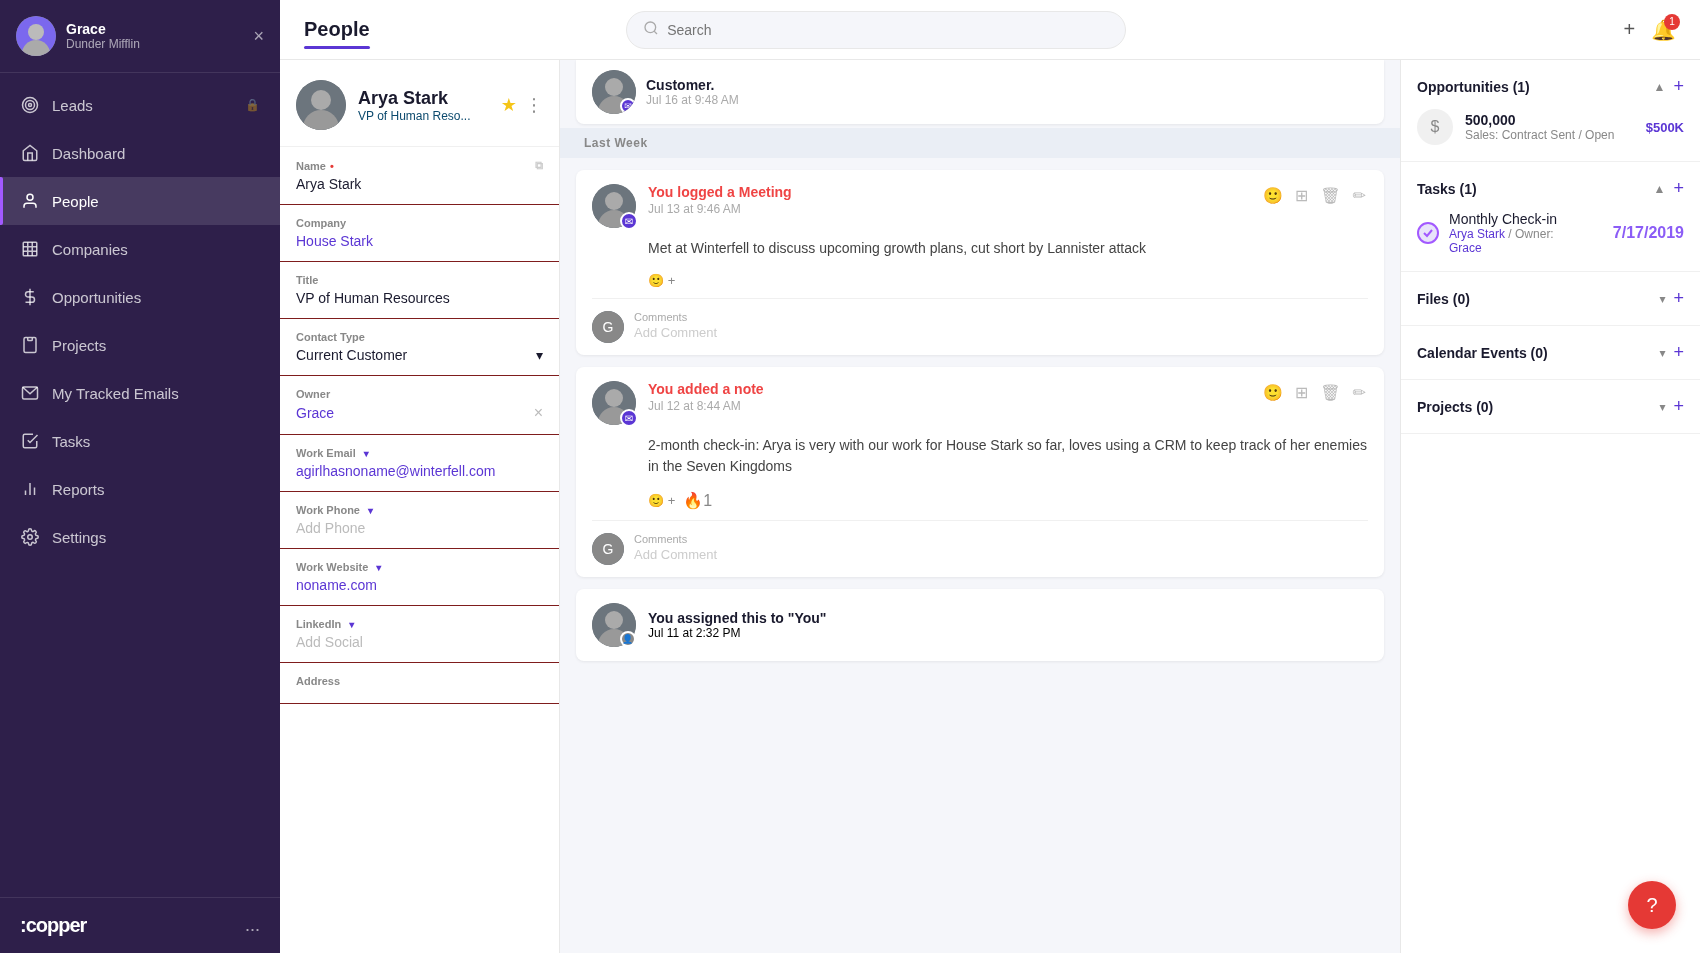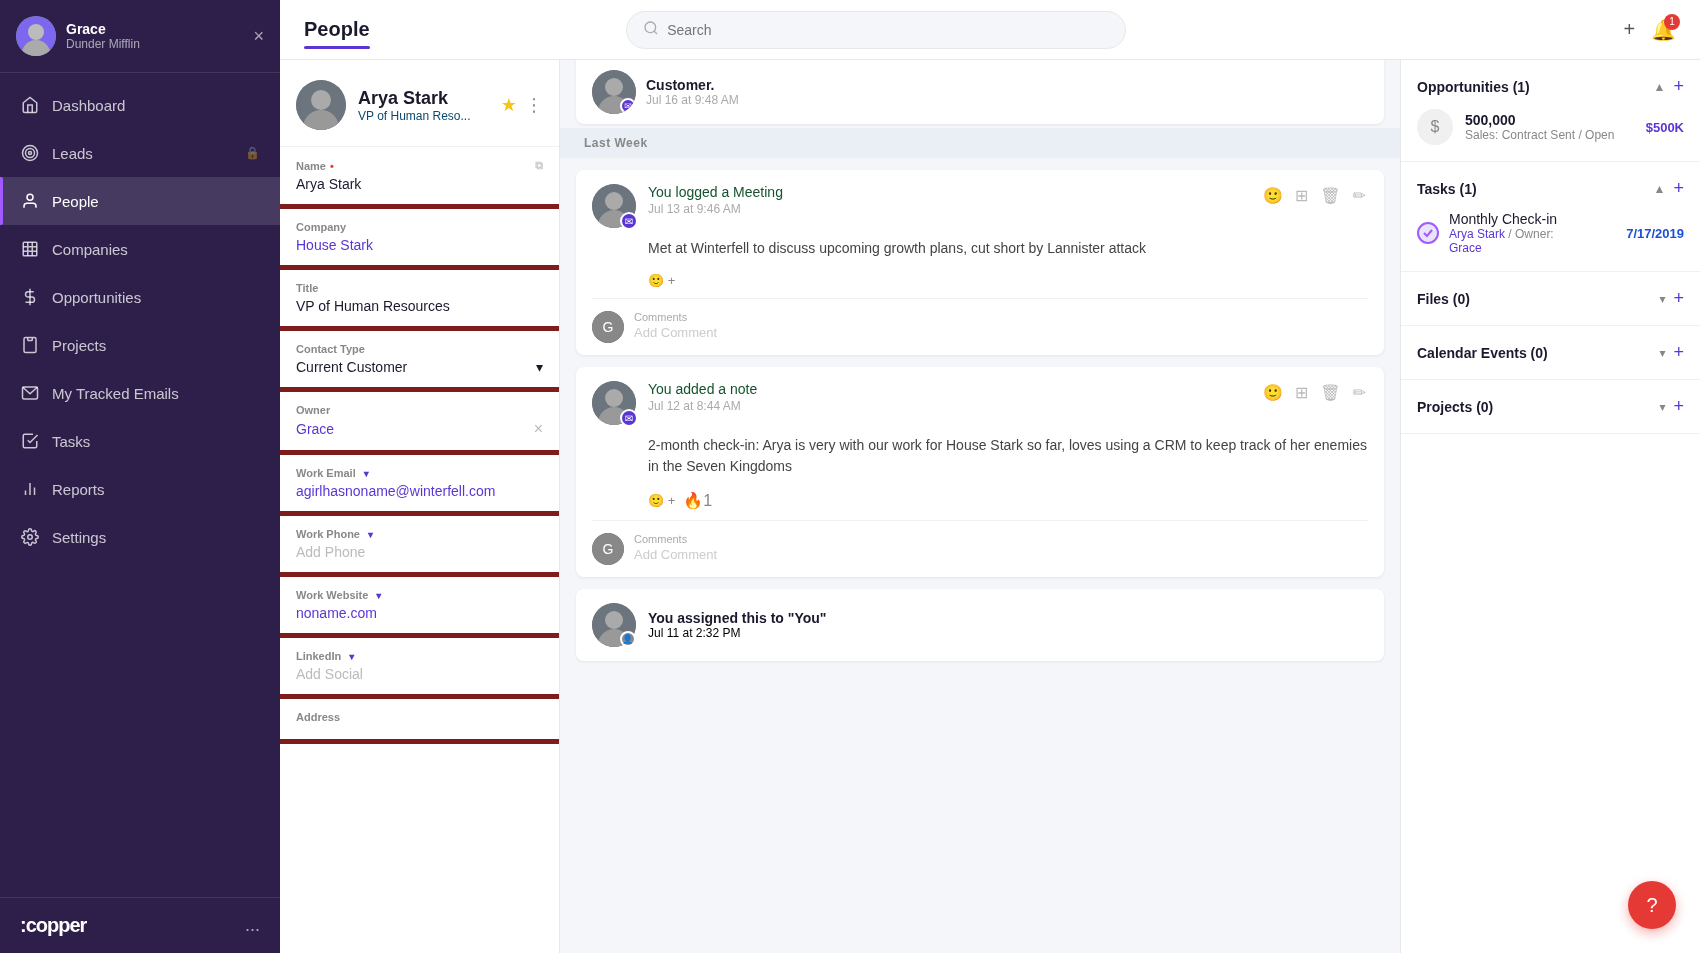--- a/index.html
+++ b/index.html
@@ -111,21 +111,21 @@
       display: flex; align-items: center; justify-content: center;
       color: #fff; font-size: 20px; overflow: hidden; flex-shrink: 0;
     }
     .contact-info { flex: 1; }
     .contact-name { font-size: 18px; font-weight: 700; color: #1a1a2e; }
     .contact-title { font-size: 12px; color: #0c4a6e; white-space: nowrap; overflow: hidden; text-overflow: ellipsis; }
     .contact-actions { display: flex; gap: 8px; }
     .contact-star { color: #f5c518; font-size: 18px; cursor: pointer; }
     .contact-menu { color: #888; cursor: pointer; font-size: 18px; }
 
-    .contact-field { padding: 12px 16px; border-bottom: 5px solid #7f1d1d; }
+    .contact-field { padding: 12px 16px; border-bottom: 1px solid #7f1d1d; }
     .contact-field-label { font-size: 11px; color: #888; font-weight: 600; margin-bottom: 4px; display: flex; align-items: center; gap: 4px; }
     .contact-field-label .req { color: #e53935; }
     .contact-field-value { font-size: 14px; color: #1a1a2e; }
     .contact-field-value.link { color: #5b36d4; cursor: pointer; }
     .contact-field-value.muted { color: #bbb; }
     .contact-field-select { font-size: 14px; color: #1a1a2e; display: flex; align-items: center; justify-content: space-between; }
 
     .owner-row { display: flex; align-items: center; justify-content: space-between; }
     .owner-name { color: #5b36d4; font-size: 14px; }
     .owner-remove { color: #bbb; cursor: pointer; font-size: 16px; }
@@ -166,21 +166,21 @@
       color: #fff; font-size: 18px; overflow: hidden;
     }
     .activity-type-badge {
       position: absolute; bottom: -2px; right: -2px;
       width: 18px; height: 18px; border-radius: 50%;
       background: #5b36d4;
       display: flex; align-items: center; justify-content: center;
       font-size: 10px; color: #fff; border: 2px solid #fff;
     }
     .activity-main { flex: 1; }
-    .activity-title { font-weight: 400; font-size: 14px; color: #14532d; }
+    .activity-title { font-weight: 700; font-size: 14px; color: #ef4444; }
     .activity-time { font-size: 12px; color: #aaa; margin-top: 2px; }
     .activity-actions { display: flex; gap: 8px; color: #bbb; font-size: 16px; }
     .activity-action-btn { cursor: pointer; padding: 2px; }
 
     .activity-body { padding: 10px 16px 10px 72px; font-size: 14px; color: #444; line-height: 1.5; }
 
     .activity-reactions { padding: 4px 16px 10px 72px; display: flex; align-items: center; gap: 8px; color: #888; font-size: 13px; }
     .reaction-btn { cursor: pointer; display: flex; align-items: center; gap: 4px; }
     .reaction-fire { font-size: 16px; }
 
@@ -229,21 +229,21 @@
 
     .task-card { display: flex; align-items: center; gap: 10px; margin-top: 12px; }
     .task-check {
       width: 22px; height: 22px; border-radius: 50%; border: 2px solid #ddd;
       display: flex; align-items: center; justify-content: center; flex-shrink: 0; cursor: pointer;
     }
     .task-check.done { background: #e8e4fa; border-color: #a259ff; }
     .task-info { flex: 1; }
     .task-name { font-size: 14px; color: #1a1a2e; }
     .task-meta { font-size: 12px; color: #888; }
-    .task-date { font-size: 13px; color: #1d4ed8; font-weight: 600; margin-left: 45px; }
+    .task-date { font-size: 16px; color: #8b5cf6; font-weight: 600; margin-left: 45px; }
 
     .help-btn {
       position: fixed; bottom: 24px; right: 24px;
       width: 48px; height: 48px; border-radius: 50%;
       background: #e53935; color: #fff;
       display: flex; align-items: center; justify-content: center;
       font-size: 20px; cursor: pointer; box-shadow: 0 4px 12px rgba(229,57,53,0.4);
       border: none;
     }
 
@@ -282,37 +282,37 @@
       <div class="sidebar-user-company">Dunder Mifflin</div>
     </div>
     <div class="sidebar-close">×</div>
   </div>
 
   <nav class="sidebar-nav">
 
     <div class="sidebar-item">
       <div class="sidebar-item-icon">
         <svg width="18" height="18" viewBox="0 0 24 24" fill="none" stroke="currentColor" stroke-width="2">
-            <path d="M3 9l9-7 9 7v11a2 2 0 0 1-2 2H5a2 2 0 0 1-2-2z"></path>
-            <polyline points="9 22 9 12 15 12 15 22"></polyline>
-          </svg>
-      </div>
-      <span class="sidebar-item-label">Dashboard</span>
-    </div>
-
-    <div class="sidebar-item">
-      <div class="sidebar-item-icon">
-        <svg width="18" height="18" viewBox="0 0 24 24" fill="none" stroke="currentColor" stroke-width="2">
             <circle cx="12" cy="12" r="10"></circle>
             <circle cx="12" cy="12" r="6"></circle>
             <circle cx="12" cy="12" r="2"></circle>
           </svg>
       </div>
       <span class="sidebar-item-label">Leads</span>
       <span class="sidebar-item-lock">🔒</span>
+    </div>
+
+    <div class="sidebar-item">
+      <div class="sidebar-item-icon">
+        <svg width="18" height="18" viewBox="0 0 24 24" fill="none" stroke="currentColor" stroke-width="2">
+            <path d="M3 9l9-7 9 7v11a2 2 0 0 1-2 2H5a2 2 0 0 1-2-2z"></path>
+            <polyline points="9 22 9 12 15 12 15 22"></polyline>
+          </svg>
+      </div>
+      <span class="sidebar-item-label">Dashboard</span>
     </div>
 
     <div class="sidebar-item active">
       <div class="sidebar-item-icon">
         <svg width="18" height="18" viewBox="0 0 24 24" fill="none" stroke="currentColor" stroke-width="2">
             <path d="M20 21v-2a4 4 0 0 0-4-4H8a4 4 0 0 0-4 4v2"></path>
             <circle cx="12" cy="7" r="4"></circle>
           </svg>
       </div>
       <span class="sidebar-item-label">People</span>

